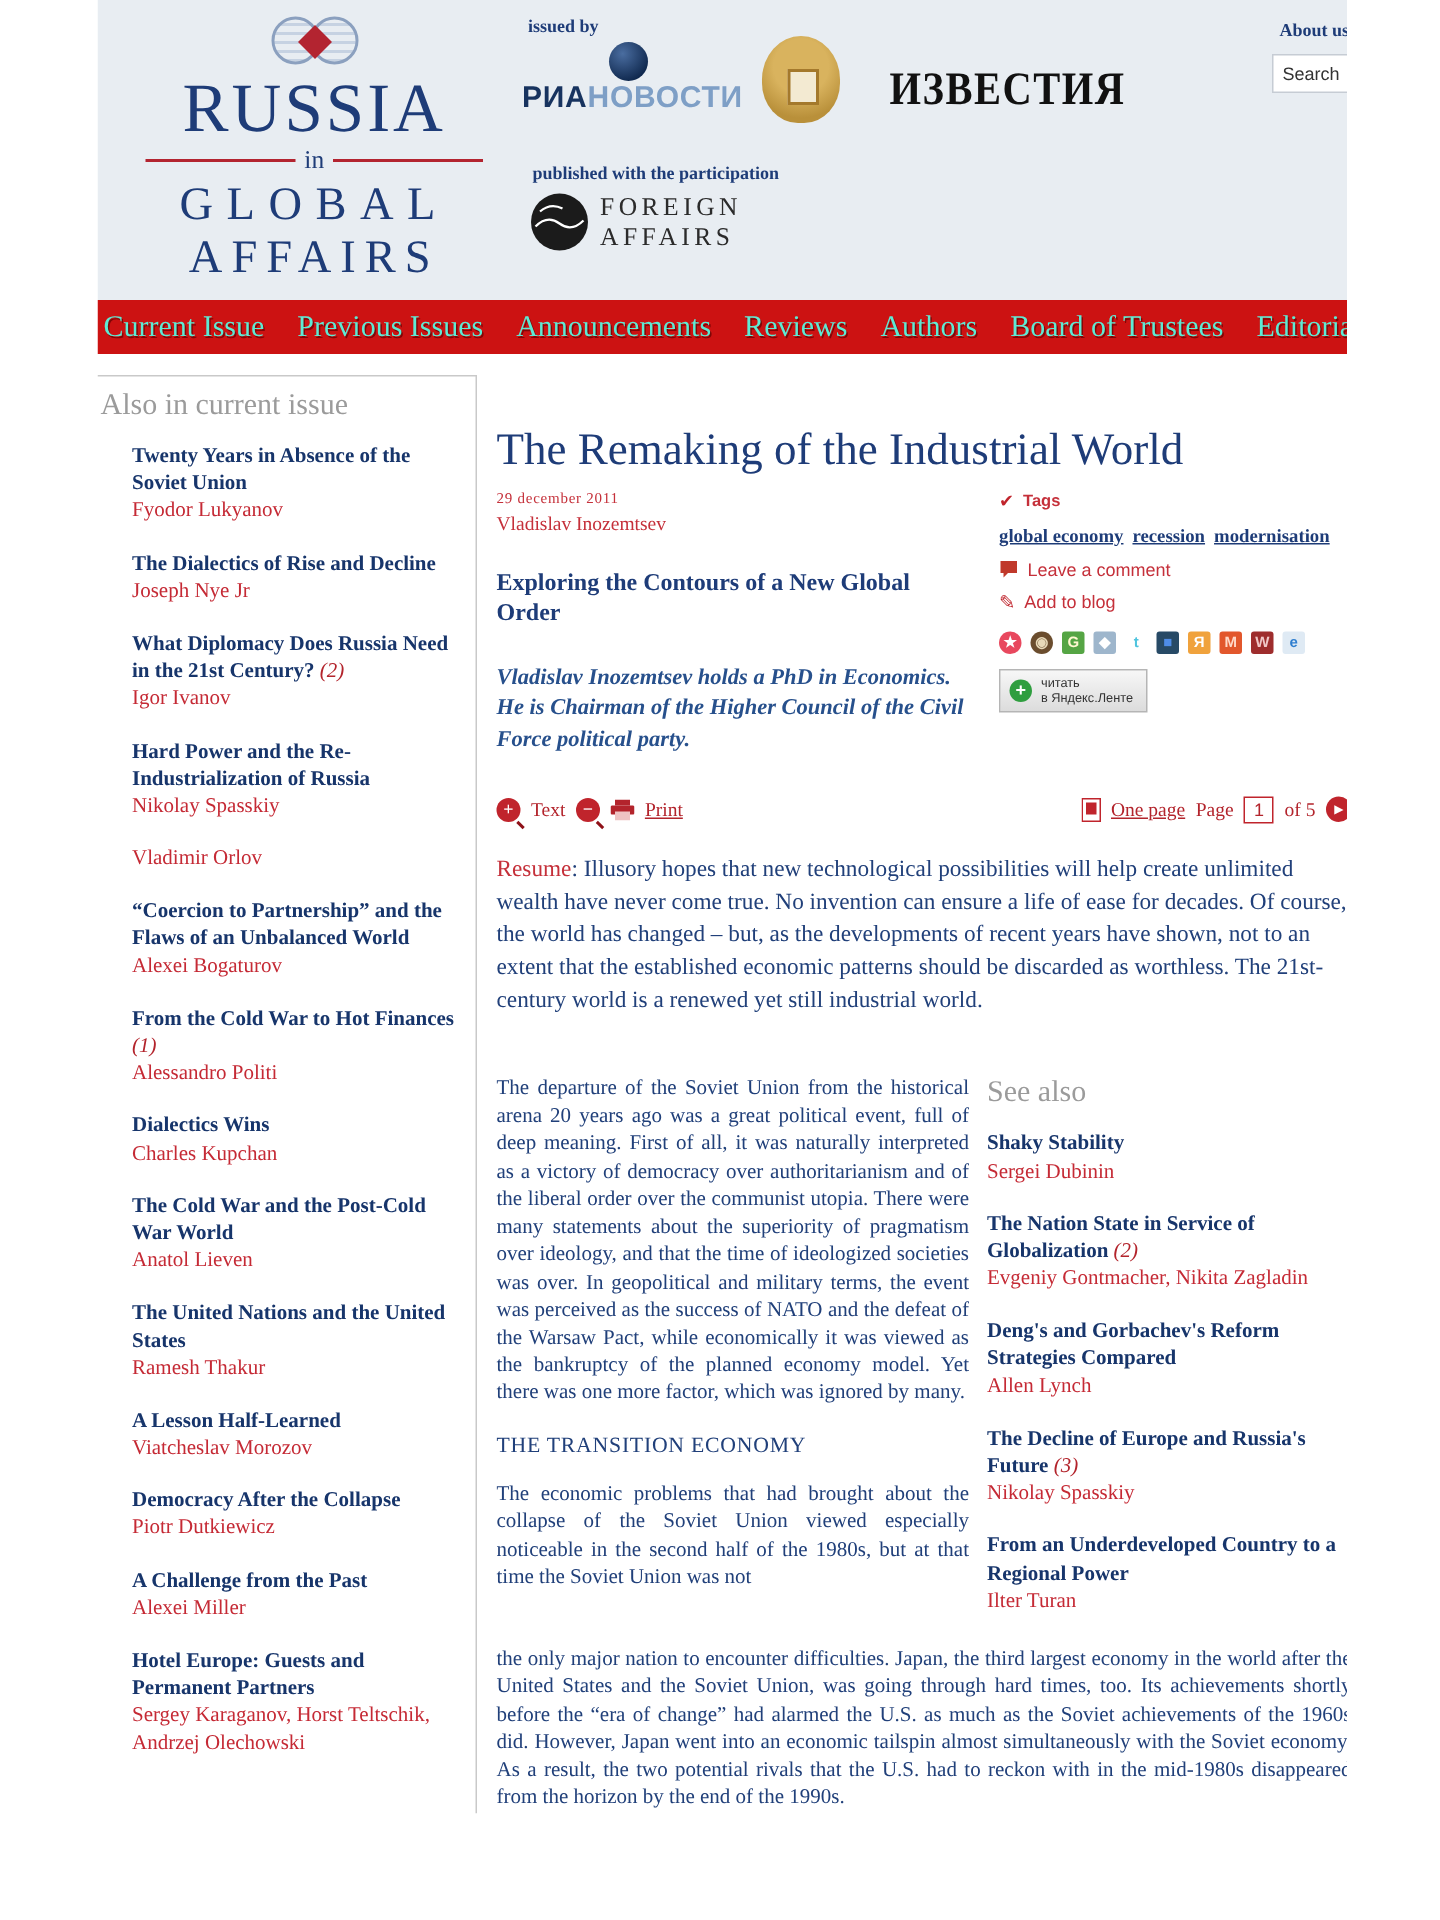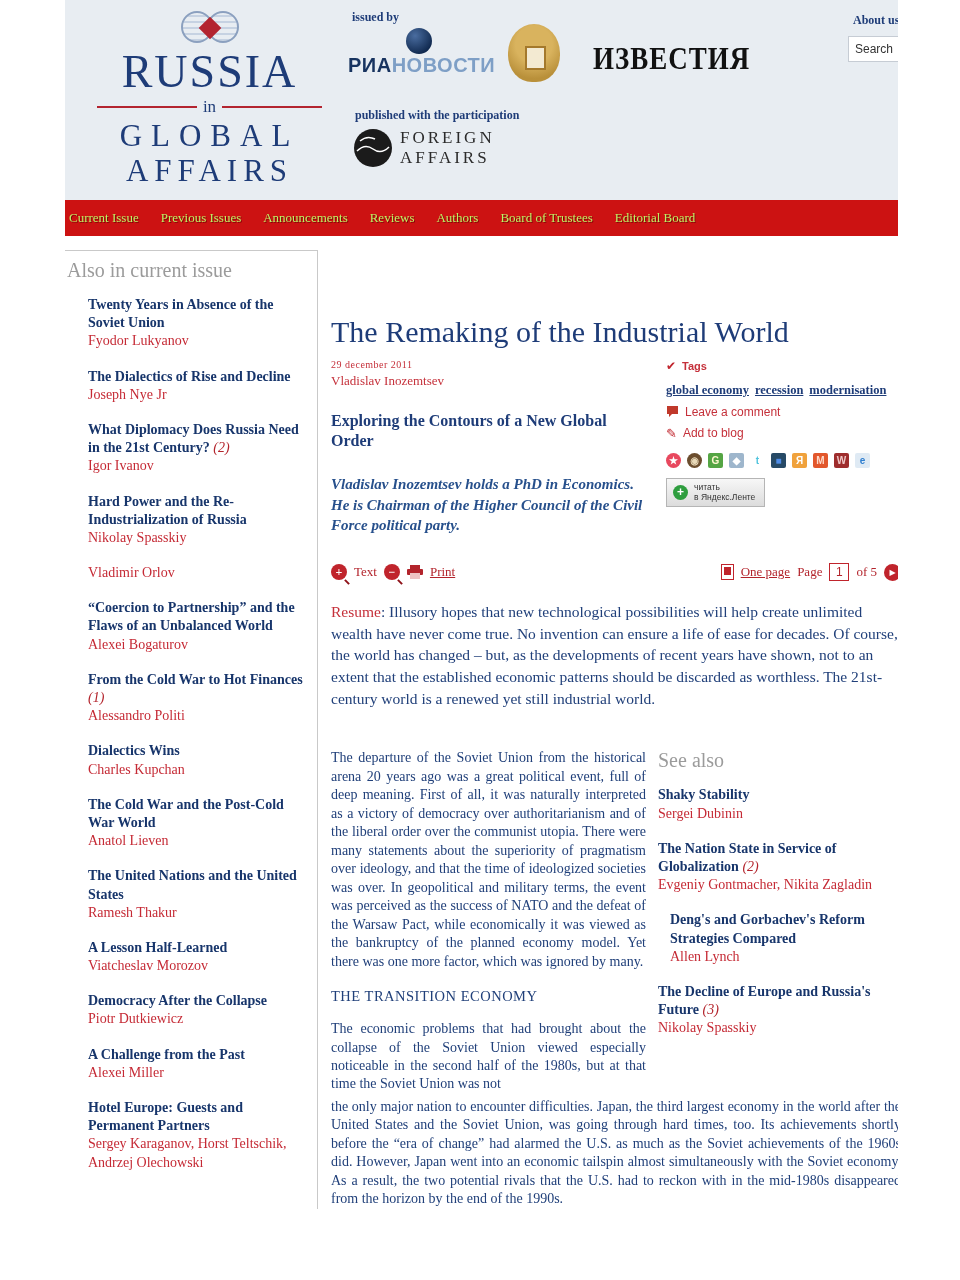--- a/index.html
+++ b/index.html
@@ -42,21 +42,21 @@
   .fa-text { font-size:17px; letter-spacing:3px; color:#2b2b2b; line-height:1.15; }
   .about { position:absolute; left:788px; top:13px; font-size:12px; font-weight:bold;
            color:#1e3c78; white-space:nowrap; }
   .search-box { position:absolute; left:783px; top:36px; width:130px; height:26px;
                 border:1px solid #c6ccd4; background:#fff; font-family:"Liberation Sans", sans-serif;
                 font-size:12px; color:#333; padding:4px 6px; }
 
   
   .nav { height:36px; background:#cc1212; display:flex; align-items:center;
          gap:22px; padding:0 4px; white-space:nowrap; overflow:hidden; }
-  .nav a { color:#bef264; font-size:13px; text-decoration:none; text-shadow:1px 1px 0 #7e0606; }
+  .nav a { color:#5eead4; font-size:20px; text-decoration:none; text-shadow:1px 1px 0 #7e0606; }
 
   
   .main-wrap { display:flex; align-items:flex-end; margin-top:14px; }
   .sidebar { width:253px; flex:0 0 253px; border-top:1px solid #c9c9c9; border-right:1px solid #c9c9c9;
              padding:8px 10px 20px 2px; }
   .col-heading { font-size:20px; color:#9b9b9b; margin-bottom:14px; }
   .sb-item { margin:0 0 17px 21px; line-height:1.3; }
   .sb-title { font-size:14px; font-weight:bold; color:#17356b; cursor:pointer; }
   .sb-title .num { font-style:italic; font-weight:normal; color:#b3242c; }
   .sb-author { font-size:14px; color:#c52a35; cursor:pointer; }
@@ -343,30 +343,34 @@
               <div class="sb-item" style="margin-left:0">
                 <div class="sb-title"><span>Shaky Stability</span> <span class="num"></span></div>
                 <div class="sb-author">Sergei Dubinin</div>
               </div>
 
               <div class="sb-item" style="margin-left:0">
                 <div class="sb-title"><span>The Nation State in Service of Globalization</span> <span class="num">(2)</span></div>
                 <div class="sb-author">Evgeniy Gontmacher, Nikita Zagladin</div>
               </div>
 
-              <div class="sb-item" style="margin-left:12px">
+              <div class="sb-item" style="margin-left:0">
                 <div class="sb-title"><span>Deng's and Gorbachev's Reform Strategies Compared</span> <span class="num"></span></div>
                 <div class="sb-author">Allen Lynch</div>
               </div>
 
               <div class="sb-item" style="margin-left:0">
                 <div class="sb-title"><span>The Decline of Europe and Russia's Future</span> <span class="num">(3)</span></div>
                 <div class="sb-author">Nikolay Spasskiy</div>
               </div>
 
+              <div class="sb-item" style="margin-left:0">
+                <div class="sb-title"><span>From an Underdeveloped Country to a Regional Power</span> <span class="num"></span></div>
+                <div class="sb-author">Ilter Turan</div>
+              </div>
             </div>
         </div>
       </div>
 
       <p class="p-full">the only major nation to encounter difficulties. Japan, the third largest economy in the world after the United States and the Soviet Union, was going through hard times, too. Its achievements shortly before the “era of change” had alarmed the U.S. as much as the Soviet achievements of the 1960s did. However, Japan went into an economic tailspin almost simultaneously with the Soviet economy. As a result, the two potential rivals that the U.S. had to reckon with in the mid-1980s disappeared from the horizon by the end of the 1990s.</p>
     </div>
   </div>
 </div>
 
 </body></html>

